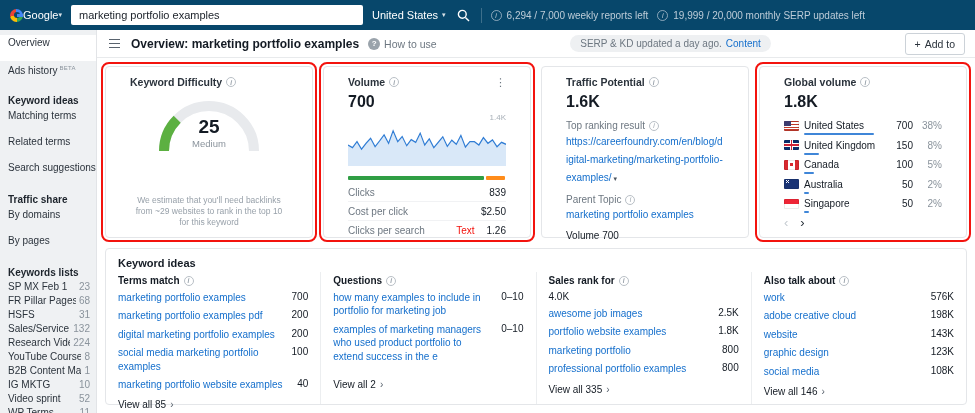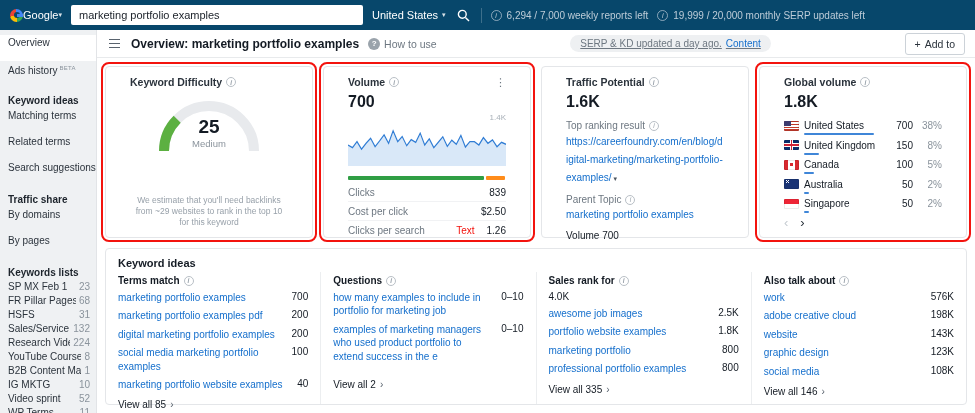--- a/index.html
+++ b/index.html
@@ -40,21 +40,21 @@
   .main-header { height:28px; flex:none; background:#fff; border-bottom:1px solid #e8eaec;
                  display:flex; align-items:center; gap:9px; padding:0 10px; }
   .burger { display:flex; flex-direction:column; gap:2.5px; cursor:pointer; padding:2px; }
   .burger i { display:block; width:11px; height:1.6px; background:#59636e; }
   .page-title { font-size:12px; font-weight:bold; color:#141b24; margin:0; white-space:nowrap; }
   .howto { display:flex; align-items:center; gap:4px; color:#6d7781; font-size:10.5px; cursor:pointer; }
   .q-circ { width:12px; height:12px; border-radius:50%; background:#9aa3ab; color:#fff; font-size:8px;
             font-weight:bold; display:flex; align-items:center; justify-content:center; }
   .spacer { flex:1; }
   .update-pill { background:#eef0f2; border-radius:10px; padding:3px 10px; font-size:10px; color:#6d7781;
-                 display:flex; gap:4px; align-items:center; white-space:nowrap;text-decoration:underline; }
+                 display:flex; gap:4px; align-items:center; white-space:nowrap; }
   .link-blue { color:#156fcc; cursor:pointer; text-decoration:none; }
   .add-to { display:flex; align-items:center; gap:4px; border:1px solid #ccd2d8; background:#fff;
             border-radius:3px; font:10.5px "Liberation Sans", sans-serif; color:#2b333c;
             padding:4px 9px; cursor:pointer; white-space:nowrap; }
 
   .content { flex:1; padding:8px; }
   .cards-row { display:flex; gap:10px; }
   .card { background:#fff; border:1px solid #e4e6e9; border-radius:4px; padding:9px 24px;
           display:flex; flex-direction:column; flex:1; min-width:0; height:172px; position:relative; }
   .annotated { outline:2px solid #f3130e; outline-offset:2px; }

